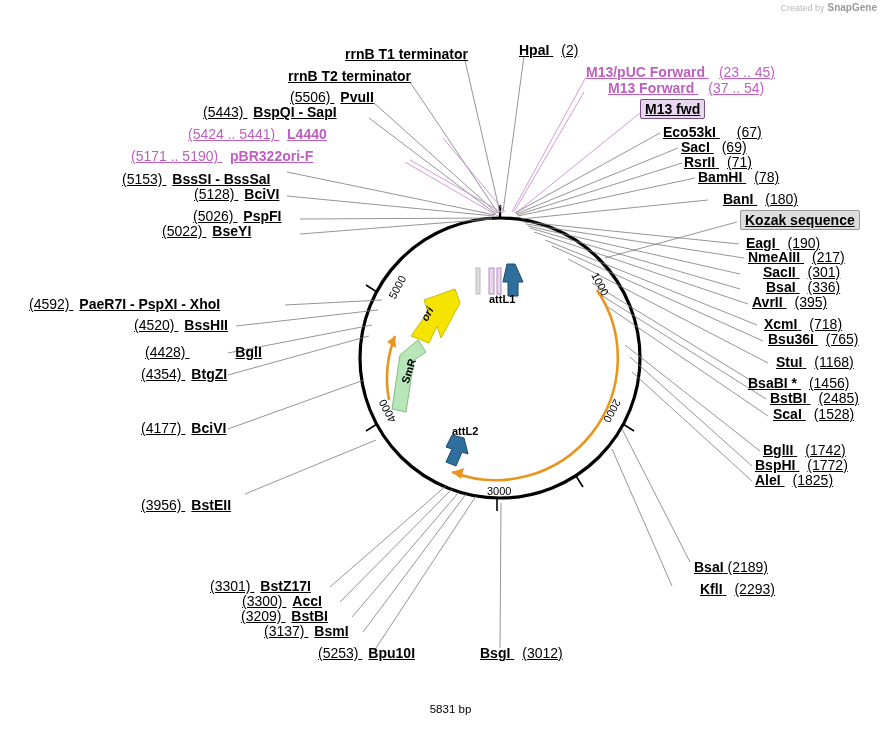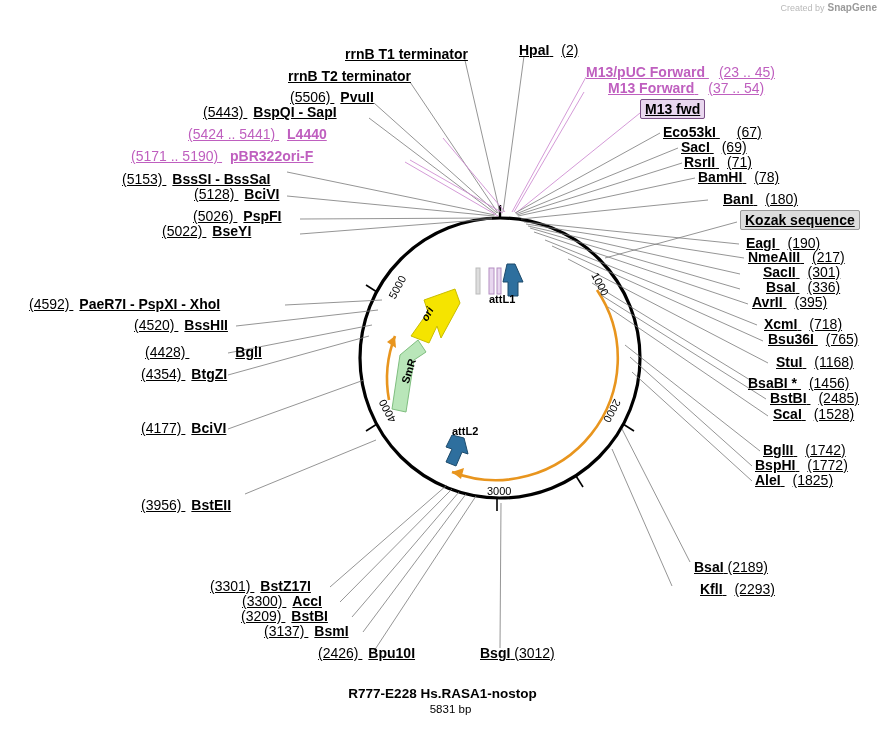--- a/index.html
+++ b/index.html
@@ -409,35 +409,34 @@
   </div>
   <div class="lbl" style="left:241px; top:610px;">
     <span class="pos">(3209)</span>
     <span class="nm" style="margin-left:6px;">BstBI</span>
   </div>
   <div class="lbl" style="left:264px; top:625px;">
     <span class="pos">(3137)</span>
     <span class="nm" style="margin-left:6px;">BsmI</span>
   </div>
   <div class="lbl" style="left:318px; top:647px;">
-    <span class="pos">(2426)</span>
+    <span class="pos">(5253)</span>
     <span class="nm" style="margin-left:6px;">Bpu10I</span>
   </div>
   <div class="lbl" style="left:480px; top:647px;">
     <span class="nm">BsgI</span>
-    <span class="pos" style="">(3012)</span>
+    <span class="pos" style="margin-left:8px;">(3012)</span>
   </div>
 
   <div class="tick-label" style="left:588px; top:278px; transform:rotate(62deg);">1000</div>
   <div class="tick-label" style="left:600px; top:405px; transform:rotate(118deg);">2000</div>
   <div class="tick-label" style="left:487px; top:485px;">3000</div>
   <div class="tick-label" style="left:375px; top:405px; transform:rotate(-118deg);">4000</div>
   <div class="tick-label" style="left:385px; top:281px; transform:rotate(-62deg);">5000</div>
 
   <div class="feat-label" style="left:420px; top:308px; transform:rotate(-62deg); font-style:italic;">ori</div>
   <div class="feat-label" style="left:396px; top:365px; transform:rotate(-72deg);">SmR</div>
   <div class="feat-label" style="left:489px; top:293px;">attL1</div>
   <div class="feat-label" style="left:452px; top:425px;">attL2</div>
 
-  <div id="title">R777-E228 Hs.RASA1-nostop</div>
   <div id="subtitle">5831 bp</div>
 
 </div>
 
 </body></html>

